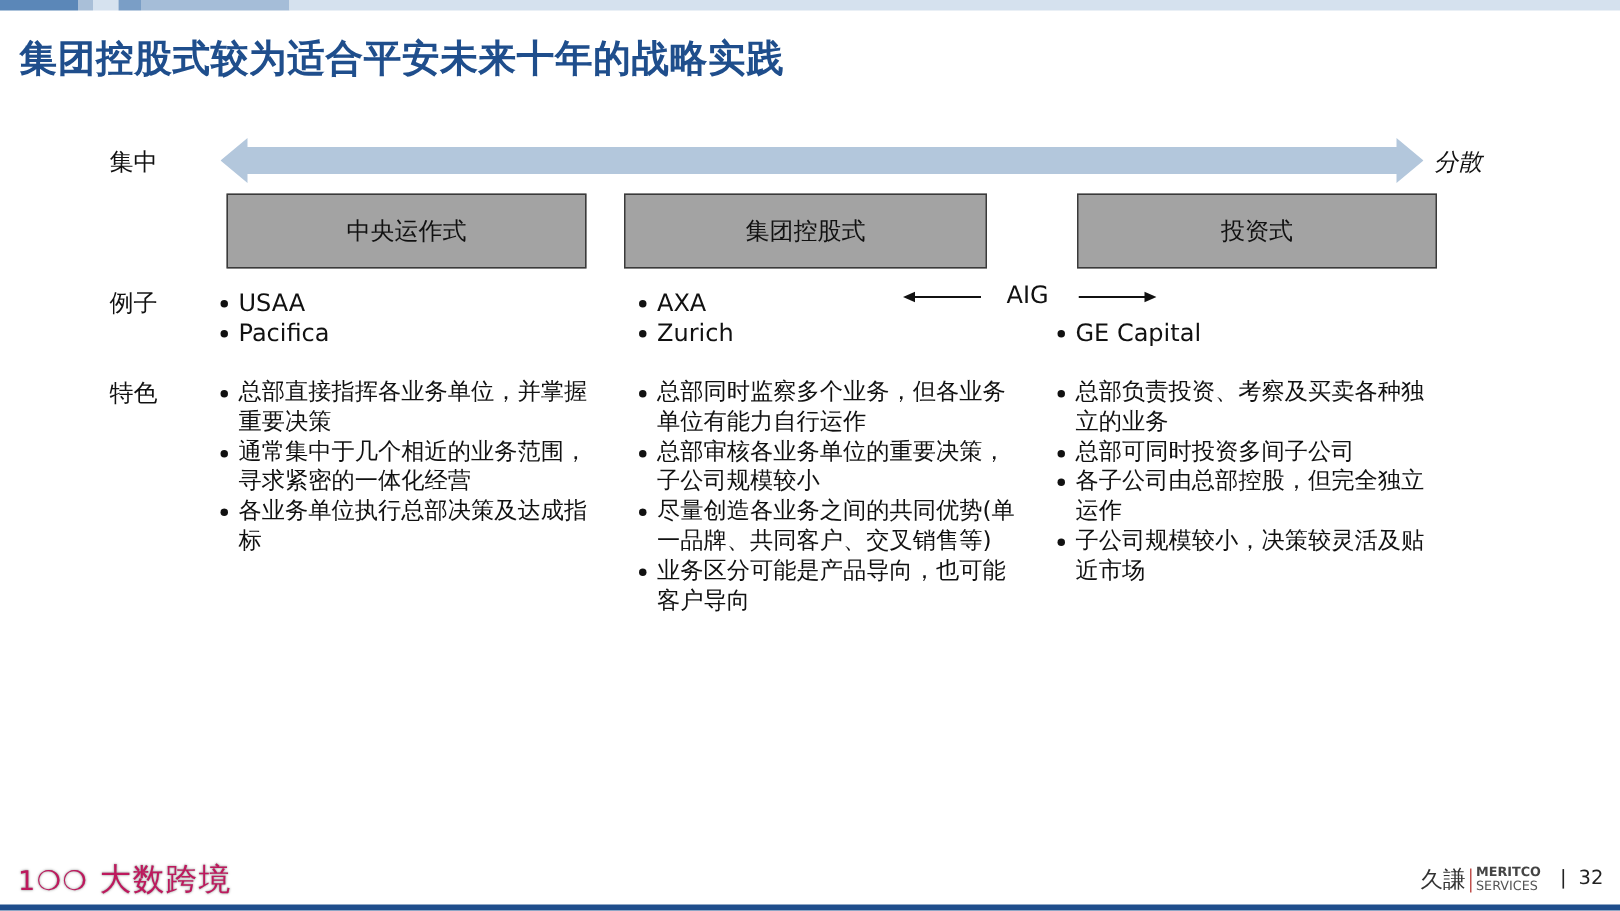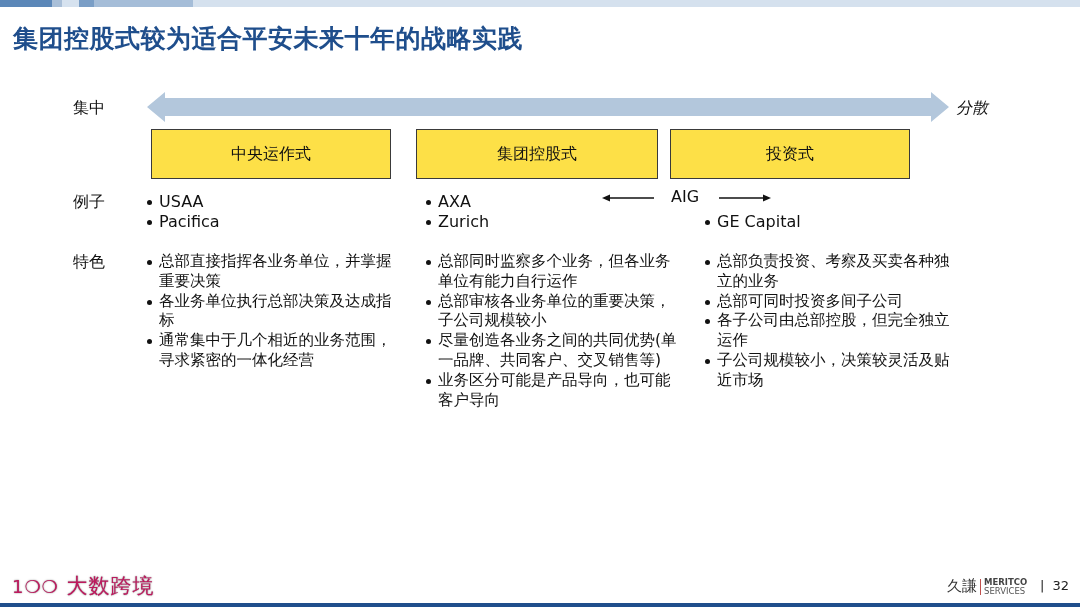--- a/index.html
+++ b/index.html
@@ -13,21 +13,21 @@
     .topbar .seg { position:absolute; top:0; height:7px; }
     .title {
       position:absolute; left:13px; top:22px;
       font-size:25px; color:#1f4e8c; font-weight:bold; letter-spacing:0.5px;
       white-space:nowrap;
     }
     .axis-label { position:absolute; font-size:16px; color:#111; }
     .spectrum { position:absolute; left:147px; top:91px; width:802px; height:32px; }
     .box {
       position:absolute; top:129px; height:50px;
-      background:#fde047; border:1px solid #3a3a3a; box-sizing:border-box;
+      background:#a3a3a3; border:1px solid #3a3a3a; box-sizing:border-box;
       display:flex; align-items:center; justify-content:center;
       font-size:16px; color:#111;
     }
     .row-label { position:absolute; left:73px; font-size:16px; }
     ul.col {
       position:absolute; margin:0; padding:0; list-style:none;
       font-size:15.5px; line-height:19.8px;
     }
     ul.col li { position:relative; padding-left:12px; }
     ul.col li::before {
@@ -74,21 +74,21 @@
   <polygon points="0,16 18,1 18,7 784,7 784,1 802,16 784,31 784,25 18,25 18,31" fill="#b3c7dc"></polygon>
 </svg>
 <div class="axis-label" style="left:956px;top:98px;font-style:italic;">分散</div>
 
 <div class="box" style="left:151px;width:240px;">
   <span>中央运作式</span>
 </div>
 <div class="box" style="left:416px;width:242px;">
   <span>集团控股式</span>
 </div>
-<div class="box" style="left:670px;width:240px;">
+<div class="box" style="left:718px;width:240px;">
   <span>投资式</span>
 </div>
 
 <div class="row-label" style="top:192px;">例子</div>
 <div class="row-label" style="top:252px;">特色</div>
 
 <ul class="col examples" style="left:147px;top:192px;width:250px;">
   <li>USAA</li>
   <li>Pacifica</li>
 </ul>
@@ -106,22 +106,22 @@
     <line x1="0" y1="6" x2="46" y2="6" stroke="#111" stroke-width="1.3"></line>
     <polygon points="52,6 44,2.5 44,9.5" fill="#111"></polygon>
   </svg>
 </div>
 <ul class="col examples" style="left:705px;top:212px;width:250px;">
   <li>GE Capital</li>
 </ul>
 
 <ul class="col" style="left:147px;top:252px;width:258px;">
   <li>总部直接指挥各业务单位，并掌握重要决策</li>
+  <li>通常集中于几个相近的业务范围，寻求紧密的一体化经营</li>
   <li>各业务单位执行总部决策及达成指标</li>
-  <li>通常集中于几个相近的业务范围，寻求紧密的一体化经营</li>
 </ul>
 <ul class="col" style="left:426px;top:252px;width:258px;">
   <li>总部同时监察多个业务，但各业务单位有能力自行运作</li>
   <li>总部审核各业务单位的重要决策，子公司规模较小</li>
   <li>尽量创造各业务之间的共同优势(单一品牌、共同客户、交叉销售等)</li>
   <li>业务区分可能是产品导向，也可能客户导向</li>
 </ul>
 <ul class="col" style="left:705px;top:252px;width:258px;">
   <li>总部负责投资、考察及买卖各种独立的业务</li>
   <li>总部可同时投资多间子公司</li>

